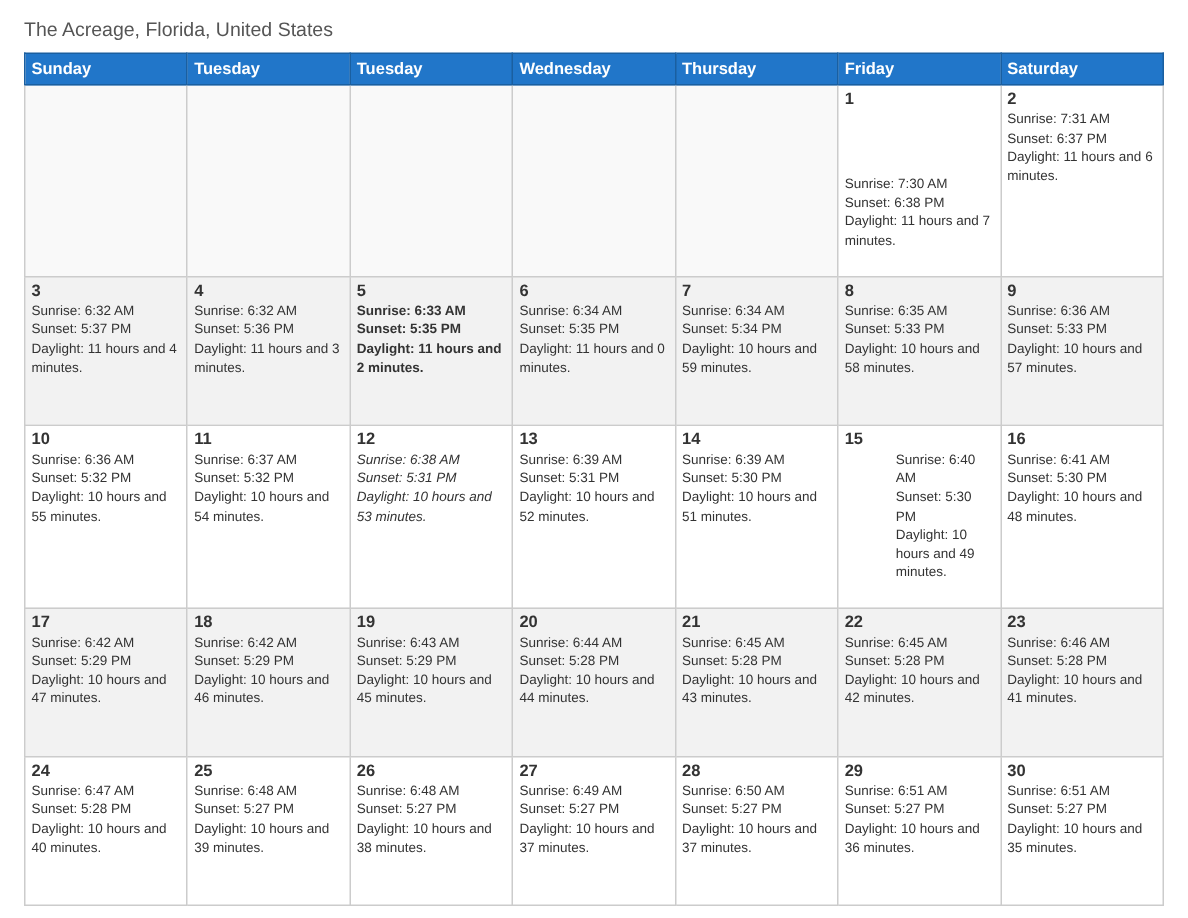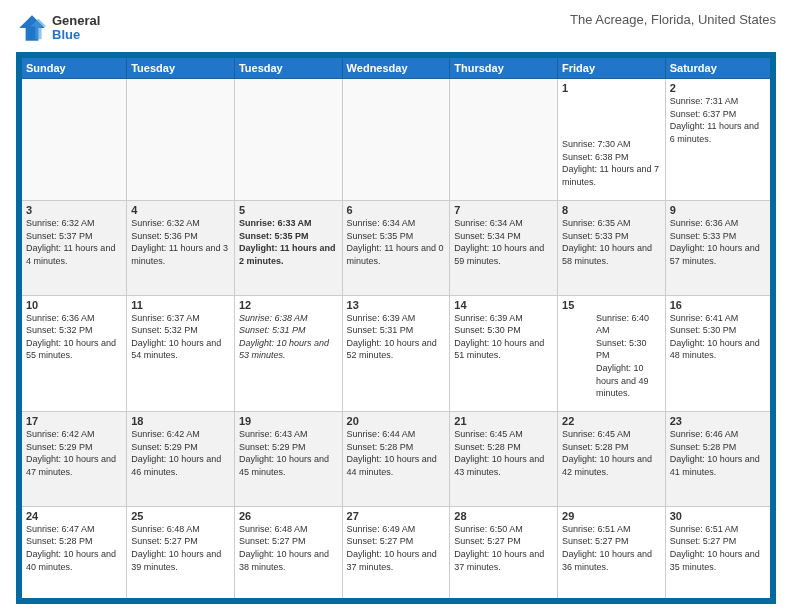--- a/index.html
+++ b/index.html
@@ -55,21 +55,21 @@
       font-weight: bold;
       color: #333;
       line-height: 1.1;
     }
     .subtitle {
       font-size: 13px;
       color: #555;
     }
     .calendar {
       flex: 1;
-      border: 6px solid #0369a1;
+      border: 1px solid #0369a1;
       border-collapse: collapse;
       width: 100%;
       table-layout: fixed;
     }
     .calendar th {
       background-color: #2176c9;
       color: #fff;
       font-size: 11px;
       font-weight: bold;
       padding: 4px 4px;
@@ -102,30 +102,20 @@
     }
     .row-shaded td {
       background: #f2f2f2;
     }
   </style>
 </head>
 <body>
 
 <div class="page">
   <div class="header">
-    <div class="logo">
-      <svg class="logo-icon" viewBox="0 0 40 40">
-        <polygon points="20,4 36,20 28,20 28,36 12,36 12,20 4,20" fill="#2176c9"></polygon>
-        <polygon points="28,8 38,18 32,18 32,34 24,34 24,18 18,18" fill="#4a9de0" opacity="0.6"></polygon>
-      </svg>
-      <div class="logo-text">
-        <span class="logo-general">General</span>
-        <span class="logo-blue">Blue</span>
-      </div>
-    </div>
     <div class="title-block">
       <div class="subtitle">The Acreage, Florida, United States</div>
     </div>
   </div>
 
   <table class="calendar">
     <thead>
       <tr>
       <th>Sunday</th>
           <th>Tuesday</th>

